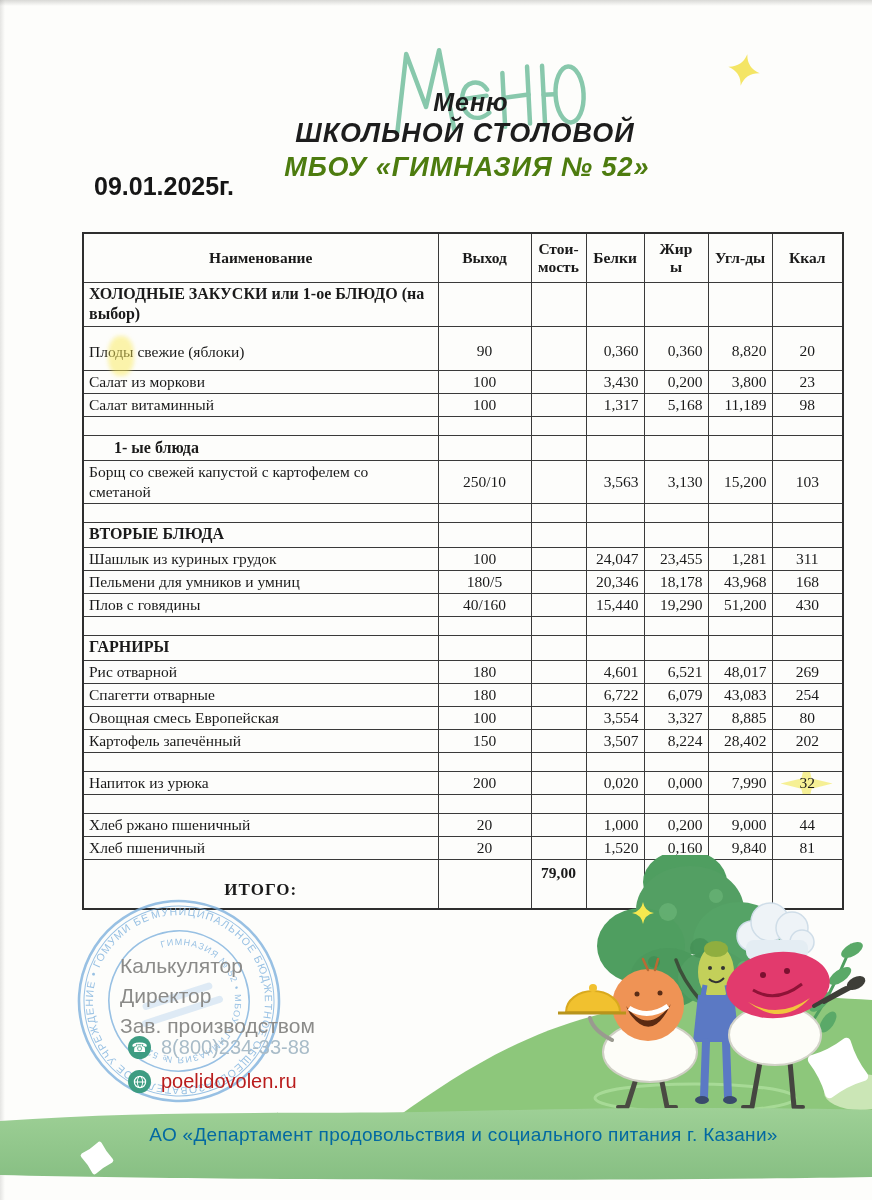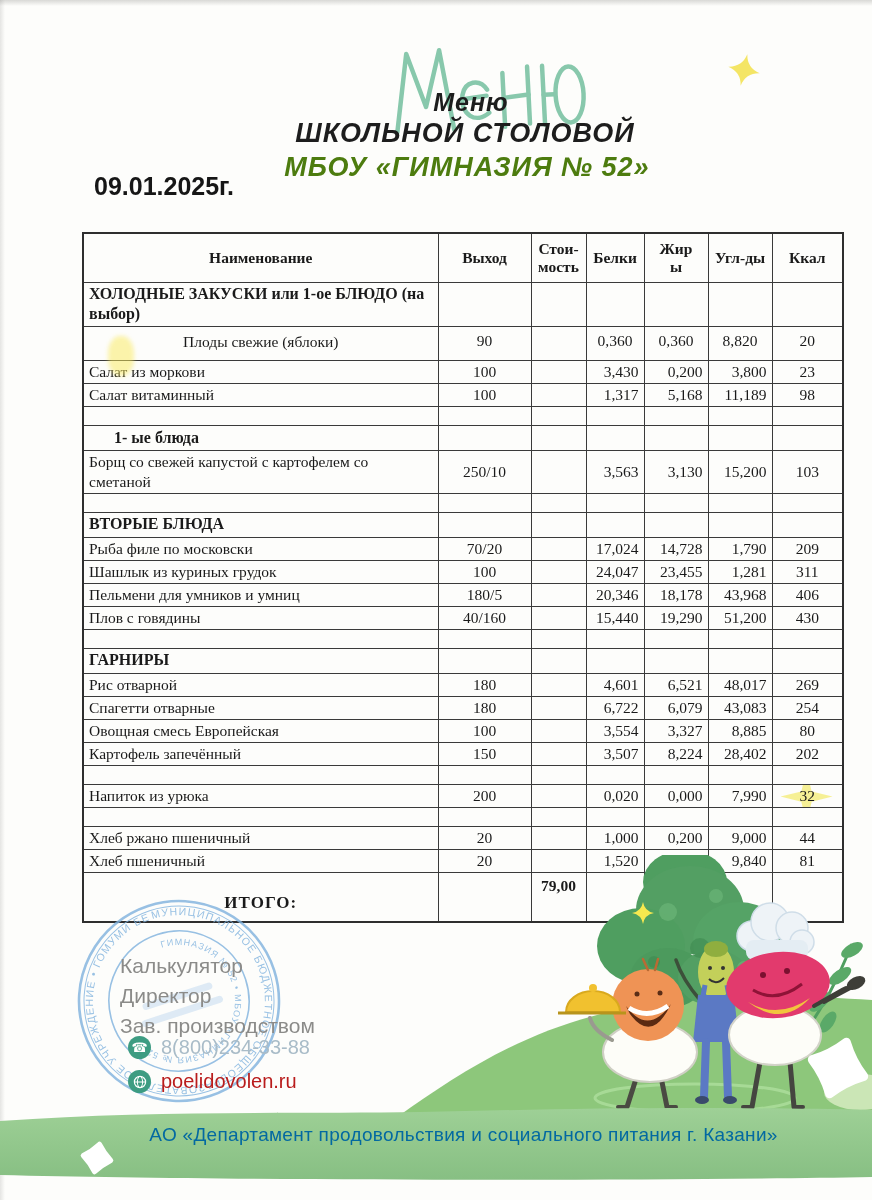--- a/index.html
+++ b/index.html
@@ -28,21 +28,21 @@
   table.menu{border-collapse:collapse;table-layout:fixed;width:760px;
              font-family:"Liberation Serif", serif;font-size:15.5px;color:#1a1a1a;}
   table.menu td,table.menu th{border:1px solid #3a3a3a;padding:1px 5px;vertical-align:middle;
              overflow:hidden;}
   table.menu{border:2px solid #2e2e2e;}
   table.menu th{font-weight:bold;height:46px;white-space:pre-line;font-size:15.5px;line-height:1.15;}
   td.c0{text-align:left;padding-left:7px;line-height:1.28;}
   td.c1,td.c2,td.c6{text-align:center;}
   td.c3,td.c4,td.c5{text-align:right;padding-right:10px;}
   tr.item td{height:20px;}
-  tr.item-tall td{height:27px;vertical-align:top;padding-top:5px;text-align:center;}
+  tr.item-tall td{height:27px;vertical-align:top;padding-top:15px;}
   tr.section td{height:22px;font-weight:bold;}
   tr.section td.c0{font-size:16px;}
   tr.section.indent td.c0{padding-left:30px;}
   tr.spacer td{height:16px;}
   tr.total td{height:40px;}
   tr.total td.c0{text-align:center;font-weight:bold;font-size:17px;vertical-align:bottom;
                  padding-bottom:7px;letter-spacing:1px;}
   tr.total td.c2{font-weight:bold;vertical-align:top;padding-top:4px;}
   td.sparkle{position:relative;}
   td.sparkle::before{content:"";position:absolute;left:8px;top:-14px;width:52px;height:52px;
@@ -199,45 +199,36 @@
           <tr class="section">
             <td class="c0"><span>ВТОРЫЕ БЛЮДА</span></td>
             <td class="c1"></td>
             <td class="c2"></td>
             <td class="c3"></td>
             <td class="c4"></td>
             <td class="c5"></td>
             <td class="c6"></td>
           </tr>
           <tr class="item">
-            <td class="c0"><span>Рыба филе по московски</span></td>
-            <td class="c1"><span>70/20</span></td>
-            <td class="c2"></td>
-            <td class="c3"><span>17,024</span></td>
-            <td class="c4"><span>14,728</span></td>
-            <td class="c5"><span>1,790</span></td>
-            <td class="c6"><span>209</span></td>
-          </tr>
-          <tr class="item">
             <td class="c0"><span>Шашлык из куриных грудок</span></td>
             <td class="c1"><span>100</span></td>
             <td class="c2"></td>
             <td class="c3"><span>24,047</span></td>
             <td class="c4"><span>23,455</span></td>
             <td class="c5"><span>1,281</span></td>
             <td class="c6"><span>311</span></td>
           </tr>
           <tr class="item">
             <td class="c0"><span>Пельмени для умников и умниц</span></td>
             <td class="c1"><span>180/5</span></td>
             <td class="c2"></td>
             <td class="c3"><span>20,346</span></td>
             <td class="c4"><span>18,178</span></td>
             <td class="c5"><span>43,968</span></td>
-            <td class="c6"><span>406</span></td>
+            <td class="c6"><span>168</span></td>
           </tr>
           <tr class="item">
             <td class="c0"><span>Плов с говядины</span></td>
             <td class="c1"><span>40/160</span></td>
             <td class="c2"></td>
             <td class="c3"><span>15,440</span></td>
             <td class="c4"><span>19,290</span></td>
             <td class="c5"><span>51,200</span></td>
             <td class="c6"><span>430</span></td>
           </tr>

